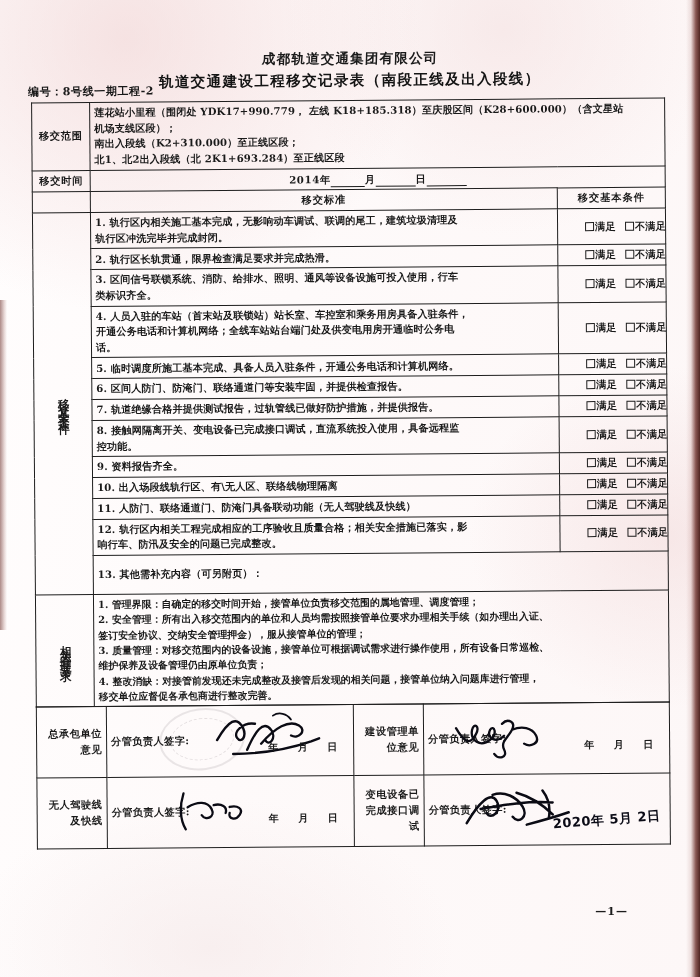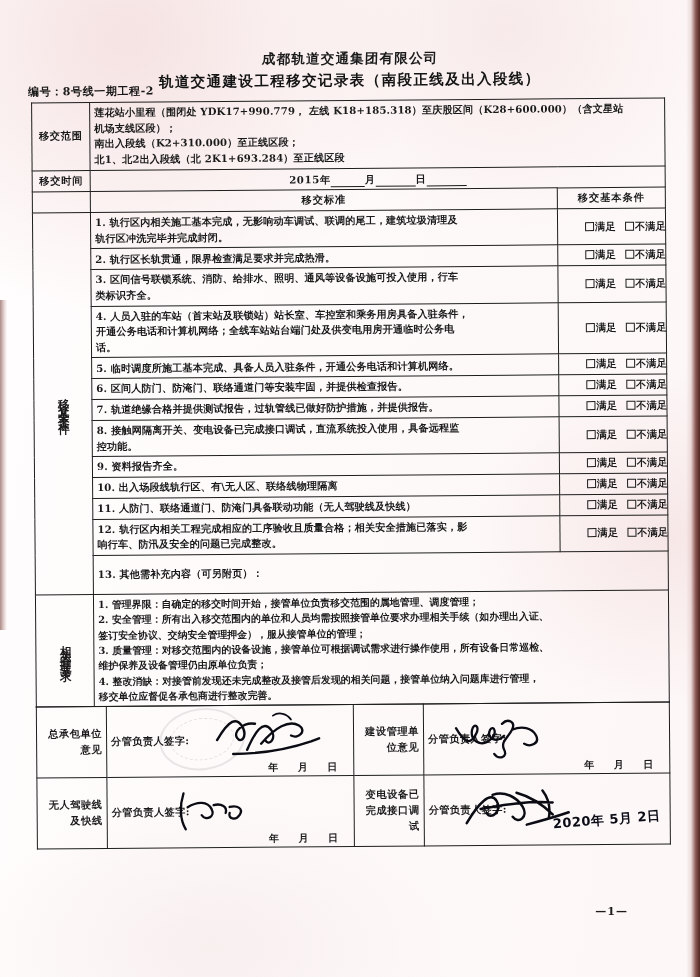--- a/index.html
+++ b/index.html
@@ -211,21 +211,21 @@
     padding: 4px 6px;
   }
   .sig-prompt {
     font-size: 10.2px;
     letter-spacing: 0.4px;
     display: block;
   }
   .sig-date {
     position: absolute;
     right: 8px;
-    bottom: 0;
+    bottom: 20px;
     font-size: 10px;
     letter-spacing: 8px;
   }
   .sig-svg { position: absolute; pointer-events: none; }
 
   
   .stamp {
     position: absolute;
     left: 52px; top: 2px;
     width: 82px; height: 58px;
@@ -293,21 +293,21 @@
             <span class="scope-line">莲花站小里程（围闭处 YDK17+990.779，   左线 K18+185.318）至庆股区间（K28+600.000）（含文星站</span>
             <span class="scope-line">机场支线区段）；</span>
             <span class="scope-line">南出入段线（K2+310.000）至正线区段；</span>
             <span class="scope-line">北1、北2出入段线（北 2K1+693.284）至正线区段</span>
           </td>
         </tr>
 
         <tr>
           <td class="lbl-cell">移交时间</td>
           <td class="time-cell" colspan="2">
-            <span>2015</span><span>年</span><span class="blank-u w34">&nbsp;</span><span>月</span><span class="blank-u w40">&nbsp;</span><span>日</span><span class="blank-u w40">&nbsp;</span>
+            <span>2014</span><span>年</span><span class="blank-u w34">&nbsp;</span><span>月</span><span class="blank-u w40">&nbsp;</span><span>日</span><span class="blank-u w40">&nbsp;</span>
           </td>
         </tr>
 
         <tr>
           <td class="lbl-cell">&nbsp;</td>
           <th class="std-head">移交标准</th>
           <th class="chk-head">移交基本条件</th>
         </tr>
 
         <tr>

